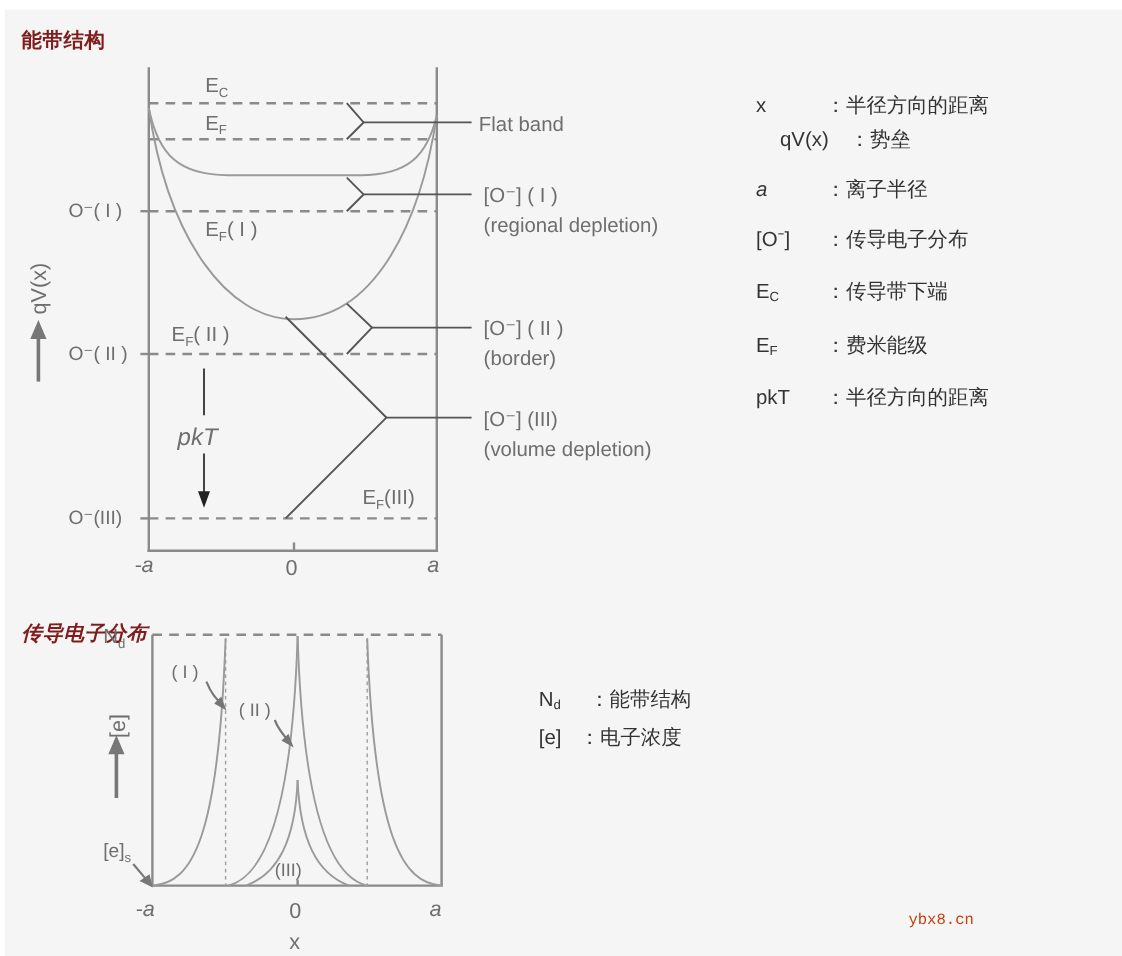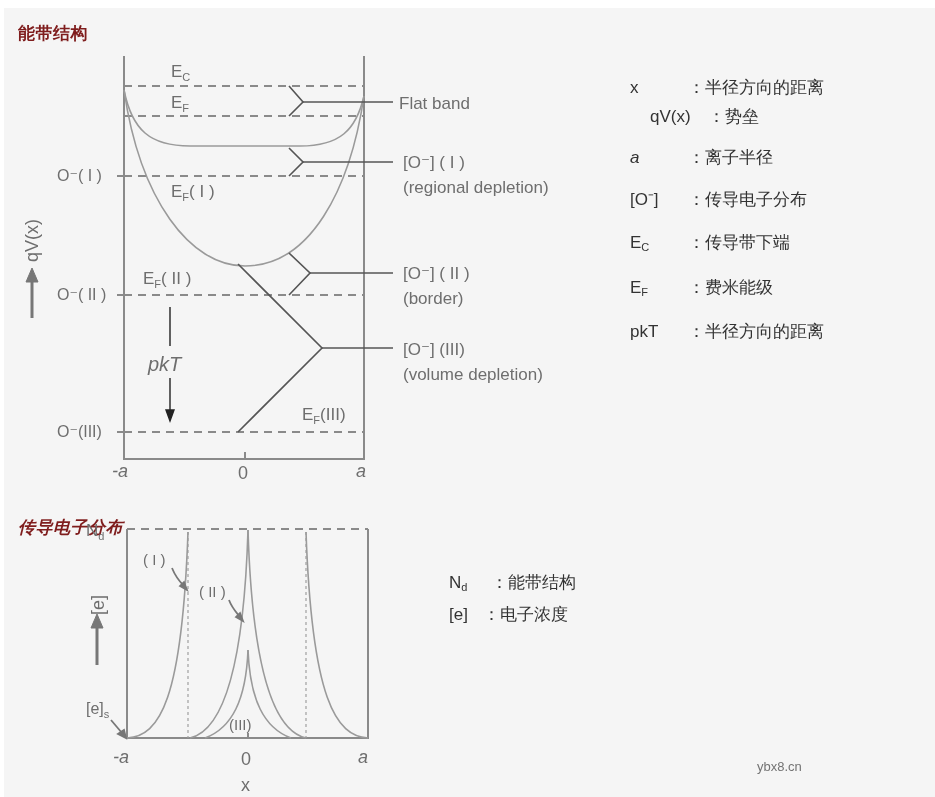--- a/index.html
+++ b/index.html
@@ -6,21 +6,21 @@
   body { width: 935px; height: 797px; position: relative; overflow: hidden;
          font-family: "DejaVu Sans", "Liberation Sans", sans-serif; }
   .panel { position: absolute; left: 4px; top: 8px; width: 931px; height: 789px; background: #f5f5f5; }
   .section-title { position: absolute; font-weight: bold; font-size: 17px; color: #7f1d1d; letter-spacing: 0.5px; }
   svg { position: absolute; left: 0; top: 0; }
   svg text { font-family: "Liberation Sans", "DejaVu Sans", sans-serif; fill: #6e6e6e; }
   .legend { position: absolute; font-size: 17px; color: #333; }
   .legend-row { position: absolute; white-space: nowrap; }
   .legend-sym { display: inline-block; width: 58px; font-family: "Liberation Sans", sans-serif; }
   .legend-desc { display: inline-block; }
-  .watermark { position: absolute; font-family: Liberation Sans, sans-serif; font-size: 13px; color: #737373; }
+  .watermark { position: absolute; font-family: Liberation Mono, monospace; font-size: 13px; color: #c2410c; }
   sub { font-size: 11px; vertical-align: -3px; }
 </style>
 </head>
 <body>
 
 <div class="panel"></div>
 
 <div class="section-title" style="left:18px; top:22px;">能带结构</div>
 
 <svg width="935" height="797">

